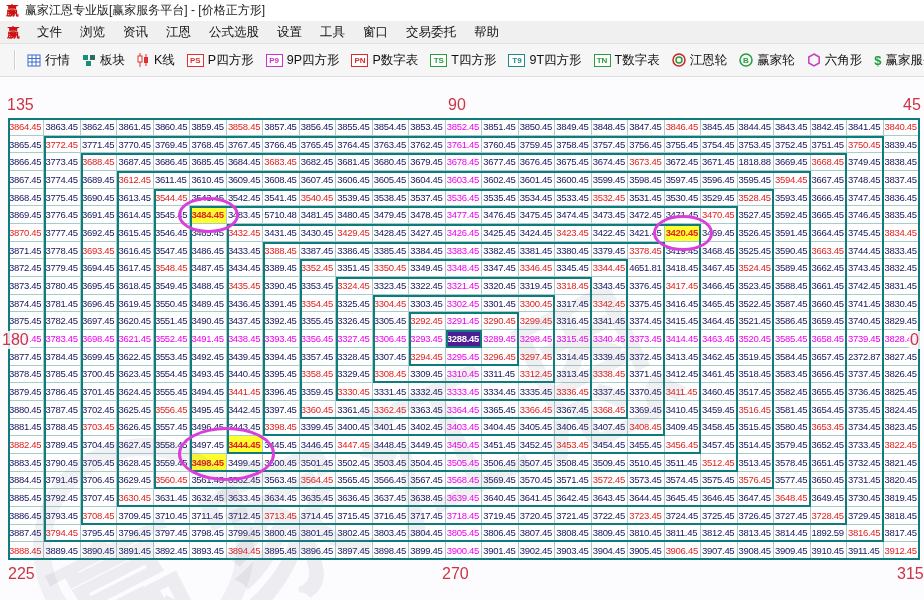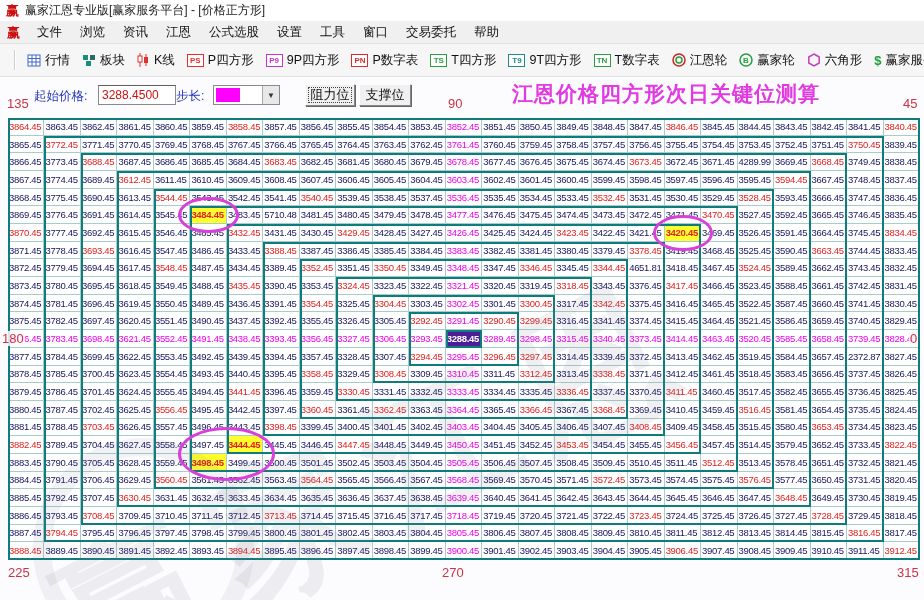--- a/index.html
+++ b/index.html
@@ -8,21 +8,21 @@
   .app-icon{color:#cc1111;font-weight:bold;font-size:13px;}
   .menubar{position:absolute;left:0;top:22px;width:924px;height:22px;background:#f0f0f0;border-bottom:1px solid #e2e2e2;display:flex;align-items:center;font-size:12.5px;color:#111;box-sizing:border-box;}
   .menu-logo{color:#cc1111;font-weight:bold;padding:0 8px 0 7px;font-size:13px;}
   .menu-item{padding:0 9px;cursor:default;}
   .toolbar{position:absolute;left:0;top:44px;width:924px;height:33px;background:#f6f6f6;border-bottom:1px solid #e0e0e0;display:flex;align-items:center;font-size:12.5px;color:#111;padding-left:14px;box-sizing:border-box;}
   .tb-sep{width:2px;height:20px;border-left:1px solid #cfcfcf;border-right:1px solid #ffffff;margin:0 5px 0 0;}
   .tb-item{display:flex;align-items:center;gap:4px;padding:0 6px;cursor:default;white-space:nowrap;}
   .badge{display:inline-flex;width:17px;height:13px;align-items:center;justify-content:center;font-size:8px;font-weight:bold;background:#fff;box-sizing:border-box;}
   .glyph{font-size:13px;line-height:13px;}
   .controls{position:absolute;left:0;top:77px;width:924px;height:41px;}
-  .angle-label{position:absolute;color:#cc3344;font-size:13px;background:rgba(252,252,254,0.85);padding:0 1px;z-index:5;}
+  .angle-label{position:absolute;color:#cc3344;font-size:16px;background:rgba(252,252,254,0.85);padding:0 1px;z-index:5;}
   .ctl-label{position:absolute;color:#2233bb;font-size:12.5px;}
   #start-input{position:absolute;left:98px;top:8px;width:70px;height:16px;border:1px solid #8a8a8a;border-top-color:#5f5f5f;font-size:12px;color:#cc1111;padding:1px 3px;font-family:"Liberation Sans",sans-serif;background:#fff;}
   .combo{position:absolute;left:213px;top:8px;width:67px;height:20px;background:#fff;border:1px solid #8a8a8a;box-sizing:border-box;display:flex;align-items:stretch;}
   .combo .swatch{width:24px;margin:2px;background:#ff00ff;}
   .combo .fill{flex:1;}
   .combo .arrow{width:16px;background:#e8e8e8;border-left:1px solid #aaa;display:flex;align-items:center;justify-content:center;font-size:8px;color:#333;}
   .pushbtn{position:absolute;top:7px;height:22px;background:#f0f0f0;border:1px solid #888;border-top-color:#fff;border-left-color:#fff;box-shadow:1px 1px 0 #666;font-size:13px;color:#111;font-family:"Liberation Sans",sans-serif;padding:0;}
   #btn-resist{left:305px;width:50px;outline:1px dotted #444;outline-offset:-4px;}
   #btn-support{left:359px;width:52px;}
   .heading{position:absolute;left:512px;top:3px;font-size:21px;font-weight:bold;color:#e03ae0;letter-spacing:1px;white-space:nowrap;}
@@ -139,33 +139,20 @@
           </span>
           <span>六角形</span>
         </span>
         <span class="tb-item">
           <span class="glyph" style="color: rgb(31, 158, 63); font-weight: bold;">$</span>
           <span>赢家服务</span>
         </span>
       </span>
   </div>
 
-  <div class="controls">
-    <span class="ctl-label" style="left:34px;top:11px;">起始价格:</span>
-    <input id="start-input" value="3288.4500" style="">
-    <span class="ctl-label" style="left:176px;top:11px;">步长:</span>
-    <div class="combo">
-      <span class="swatch"></span>
-      <span class="fill"></span>
-      <span class="arrow">▼</span>
-    </div>
-    <button id="btn-resist" class="pushbtn">阻力位</button>
-    <button id="btn-support" class="pushbtn">支撑位</button>
-    <span class="heading">江恩价格四方形次日关键位测算</span>
-  </div>
 
   <span class="angle-label" style="left:6px;top:96px;">135</span>
   <span class="angle-label" style="left:447px;top:96px;">90</span>
   <span class="angle-label" style="left:902px;top:96px;">45</span>
   <span class="angle-label" style="left:1px;top:331px;">180</span>
   <span class="angle-label" style="left:909px;top:331px;">0</span>
   <span class="angle-label" style="left:7px;top:565px;">225</span>
   <span class="angle-label" style="left:441px;top:565px;">270</span>
   <span class="angle-label" style="left:896px;top:565px;">315</span>
 
@@ -234,21 +221,21 @@
         <div class="cell">3680.45</div>
         <div class="cell">3679.45</div>
         <div class="cell magenta">3678.45</div>
         <div class="cell">3677.45</div>
         <div class="cell">3676.45</div>
         <div class="cell">3675.45</div>
         <div class="cell">3674.45</div>
         <div class="cell red">3673.45</div>
         <div class="cell">3672.45</div>
         <div class="cell">3671.45</div>
-        <div class="cell">4289.99</div>
+        <div class="cell">1818.88</div>
         <div class="cell">3669.45</div>
         <div class="cell red">3668.45</div>
         <div class="cell">3749.45</div>
         <div class="cell">3838.45</div>
         <div class="cell">3867.45</div>
         <div class="cell">3774.45</div>
         <div class="cell">3689.45</div>
         <div class="cell red">3612.45</div>
         <div class="cell">3611.45</div>
         <div class="cell">3610.45</div>
@@ -761,21 +748,21 @@
         <div class="cell magenta">3805.45</div>
         <div class="cell">3806.45</div>
         <div class="cell">3807.45</div>
         <div class="cell">3808.45</div>
         <div class="cell">3809.45</div>
         <div class="cell">3810.45</div>
         <div class="cell">3811.45</div>
         <div class="cell">3812.45</div>
         <div class="cell">3813.45</div>
         <div class="cell">3814.45</div>
-        <div class="cell">3815.45</div>
+        <div class="cell">1892.59</div>
         <div class="cell red">3816.45</div>
         <div class="cell">3817.45</div>
         <div class="cell red">3888.45</div>
         <div class="cell">3889.45</div>
         <div class="cell">3890.45</div>
         <div class="cell">3891.45</div>
         <div class="cell">3892.45</div>
         <div class="cell">3893.45</div>
         <div class="cell red">3894.45</div>
         <div class="cell">3895.45</div>

